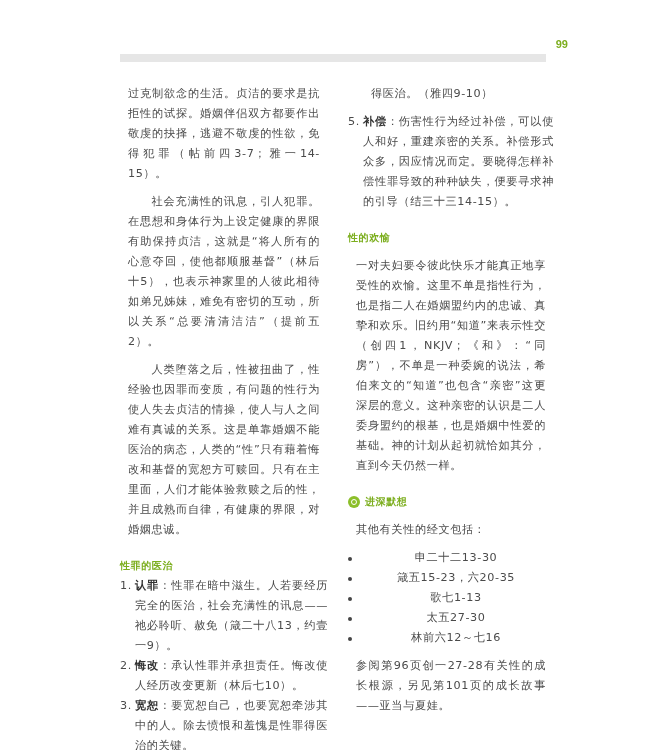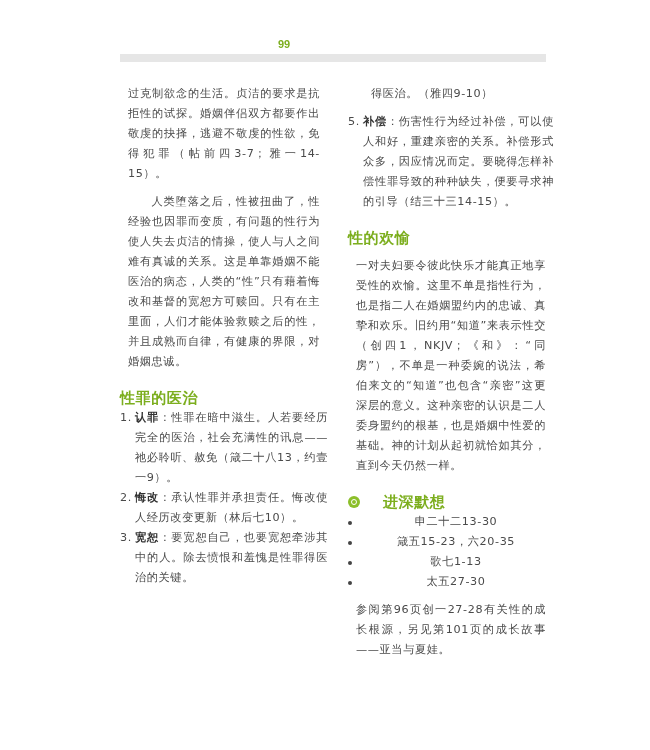--- a/index.html
+++ b/index.html
@@ -1,47 +1,48 @@
 <!DOCTYPE html>
 <html><head>
 <meta charset="utf-8">
 <style>
   html, body { margin: 0; padding: 0; background: #ffffff; }
   body { width: 650px; height: 750px; position: relative; overflow: hidden;
          font-family: "DejaVu Sans", "Liberation Sans", sans-serif; color: #4a4a4a; }
-  .page-num { position: absolute; left: 0; width: 568px; top: 38px; text-align: center;
+  .page-num { position: absolute; left: 0; width: 568px; top: 38px; text-align: right;
               font-size: 11px; font-weight: bold; color: #7cae1e; font-family: "Liberation Sans", sans-serif; }
   .top-bar { position: absolute; left: 120px; top: 54px; width: 426px; height: 8px; background: #e6e6e6; }
   .col { position: absolute; top: 76px; font-size: 11.2px; line-height: 20px; letter-spacing: 0.6px; }
   .col-left { left: 120px; width: 208px; }
   .col-right { left: 348px; width: 206px; }
   p { margin: 8px; text-align: justify; }
   .indent { text-indent: 2.1em; }
-  .section-title { color: #7cae1e; font-weight: bold; font-size: 15px; margin-top: 16px; line-height: 20px; }
-  .icon-title { display: flex; align-items: center; gap: 23px; }
+  .section-title { color: #7cae1e; font-weight: bold; font-size: 10px; margin-top: 16px; line-height: 20px; }
+  .icon-title { display: flex; align-items: center; gap: 5px; }
   .ring { width: 12px; height: 12px; border-radius: 50%; background: #8cbf2a; position: relative; flex: none; }
   .ring::after { content: ""; position: absolute; left: 3px; top: 3px; width: 4px; height: 4px;
                  border-radius: 50%; border: 1px solid #ffffff; background: #8cbf2a; }
   ol.steps { list-style: none; margin: 0; padding: 0; }
   ol.steps li { position: relative; padding-left: 15px; margin: 0; text-align: justify; }
   ol.steps li .num { position: absolute; left: 0; top: 0; }
   ol.steps li b { color: #333; margin-top: 12px; }
   ul.refs { list-style: none; margin: 0; padding: 0; text-align: center; }
   ul.refs li { position: relative; padding-left: 10px; }
   ul.refs li::before { content: ""; position: absolute; left: 0; top: 9px; width: 4px; height: 4px; border-radius: 50%; background: #444; }
   .cont { padding-left: 15px; }
 </style>
 </head>
 <body>
 
 <div class="page-num">99</div>
 <div class="top-bar"></div>
 
 <div class="col col-left">
   <p>过克制欲念的生活。贞洁的要求是抗拒性的试探。婚姻伴侣双方都要作出敬虔的抉择，逃避不敬虔的性欲，免得犯罪（帖前四3-7；雅一14-15）。</p>
+  <p class="indent">社会充满性的讯息，引人犯罪。在思想和身体行为上设定健康的界限有助保持贞洁，这就是“将人所有的心意夺回，使他都顺服基督”（林后十5），也表示神家里的人彼此相待如弟兄姊妹，难免有密切的互动，所以关系“总要清清洁洁”（提前五2）。</p>
   <p class="indent">人类堕落之后，性被扭曲了，性经验也因罪而变质，有问题的性行为使人失去贞洁的情操，使人与人之间难有真诚的关系。这是单靠婚姻不能医治的病态，人类的“性”只有藉着悔改和基督的宽恕方可赎回。只有在主里面，人们才能体验救赎之后的性，并且成熟而自律，有健康的界限，对婚姻忠诚。</p>
 
   <div class="section-title">性罪的医治</div>
   <ol class="steps">
     <li>
       <span class="num">1.</span><b>认罪</b><span>：性罪在暗中滋生。人若要经历完全的医治，社会充满性的讯息——祂必聆听、赦免（箴二十八13，约壹一9）。</span>
     </li>
     <li>
       <span class="num">2.</span><b>悔改</b><span>：承认性罪并承担责任。悔改使人经历改变更新（林后七10）。</span>
     </li>
@@ -60,21 +61,23 @@
     </li>
   </ol>
 
   <div class="section-title">性的欢愉</div>
   <p>一对夫妇要令彼此快乐才能真正地享受性的欢愉。这里不单是指性行为，也是指二人在婚姻盟约内的忠诚、真挚和欢乐。旧约用“知道”来表示性交（创四1，NKJV；《和》：“同房”），不单是一种委婉的说法，希伯来文的“知道”也包含“亲密”这更深层的意义。这种亲密的认识是二人委身盟约的根基，也是婚姻中性爱的基础。神的计划从起初就恰如其分，直到今天仍然一样。</p>
 
   <div class="section-title icon-title">
     <span class="ring"></span>
     <span>进深默想</span>
   </div>
+  <p>其他有关性的经文包括：</p>
   <ul class="refs">
     <li>申二十二13-30</li>
     <li>箴五15-23，六20-35</li>
     <li>歌七1-13</li>
     <li>太五27-30</li>
+    <li>林前六12～七16</li>
   </ul>
 
   <p>参阅第96页创一27-28有关性的成长根源，另见第101页的成长故事——亚当与夏娃。</p>
 </div>
 
 </body></html>

